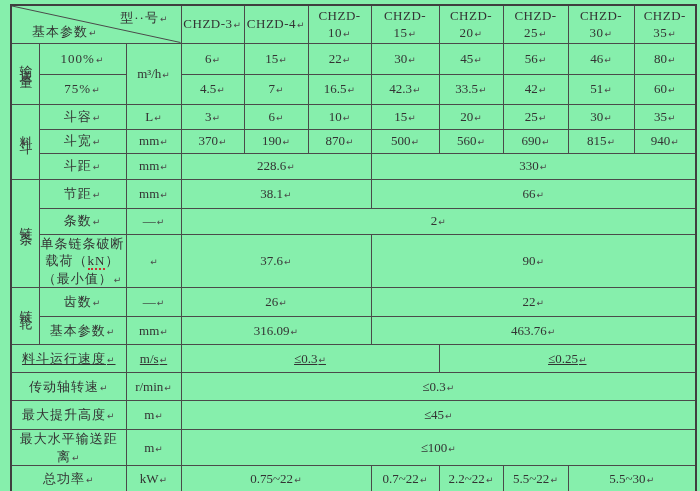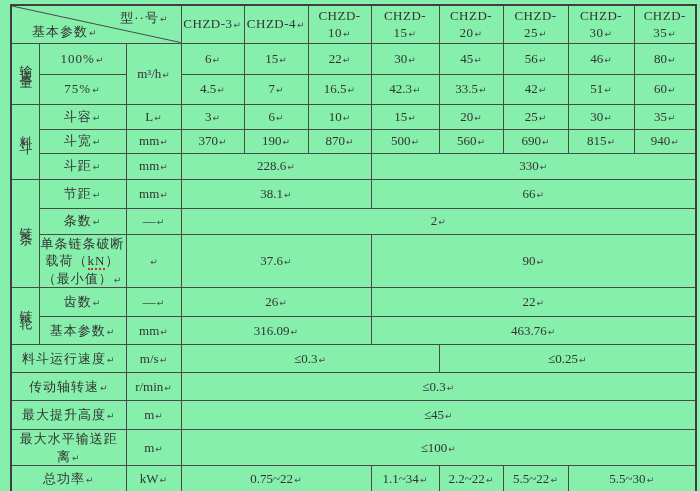--- a/index.html
+++ b/index.html
@@ -155,21 +155,21 @@
           <td class="unit-cell"><span class="ct">—</span><span class="pmark">↵</span></td>
           <td class="value-cell" colspan="3"><span class="ct">26</span><span class="pmark">↵</span></td>
           <td class="value-cell" colspan="5"><span class="ct">22</span><span class="pmark">↵</span></td>
         </tr>
         <tr style="height: 28px;">
           <td class="label-cell"><span class="ct">基本参数</span><span class="pmark">↵</span></td>
           <td class="unit-cell"><span class="ct">mm</span><span class="pmark">↵</span></td>
           <td class="value-cell" colspan="3"><span class="ct">316.09</span><span class="pmark">↵</span></td>
           <td class="value-cell" colspan="5"><span class="ct">463.76</span><span class="pmark">↵</span></td>
         </tr>
-        <tr style="height: 28px;">
+        <tr style="height: 28px; text-decoration: underline;">
           <td class="label-cell" colspan="2"><span class="ct">料斗运行速度</span><span class="pmark">↵</span></td>
           <td class="unit-cell"><span class="ct">m/s</span><span class="pmark">↵</span></td>
           <td class="value-cell" colspan="4"><span class="ct">≤0.3</span><span class="pmark">↵</span></td>
           <td class="value-cell" colspan="4"><span class="ct">≤0.25</span><span class="pmark">↵</span></td>
         </tr>
         <tr style="height: 28px;">
           <td class="label-cell" colspan="2"><span class="ct">传动轴转速</span><span class="pmark">↵</span></td>
           <td class="unit-cell"><span class="ct">r/min</span><span class="pmark">↵</span></td>
           <td class="value-cell" colspan="8"><span class="ct">≤0.3</span><span class="pmark">↵</span></td>
         </tr>
@@ -180,20 +180,20 @@
         </tr>
         <tr style="height: 33px;">
           <td class="label-cell" colspan="2"><span class="ct">最大水平输送距离</span><span class="pmark">↵</span></td>
           <td class="unit-cell"><span class="ct">m</span><span class="pmark">↵</span></td>
           <td class="value-cell" colspan="8"><span class="ct">≤100</span><span class="pmark">↵</span></td>
         </tr>
         <tr style="height: 26px;">
           <td class="label-cell" colspan="2"><span class="ct">总功率</span><span class="pmark">↵</span></td>
           <td class="unit-cell"><span class="ct">kW</span><span class="pmark">↵</span></td>
           <td class="value-cell" colspan="3"><span class="ct">0.75~22</span><span class="pmark">↵</span></td>
-          <td class="value-cell" colspan="1"><span class="ct">1.1~34</span><span class="pmark">↵</span></td>
+          <td class="value-cell" colspan="1"><span class="ct">0.7~22</span><span class="pmark">↵</span></td>
           <td class="value-cell" colspan="1"><span class="ct">2.2~22</span><span class="pmark">↵</span></td>
           <td class="value-cell" colspan="1"><span class="ct">5.5~22</span><span class="pmark">↵</span></td>
           <td class="value-cell" colspan="2"><span class="ct">5.5~30</span><span class="pmark">↵</span></td>
         </tr>
       </tbody>
   </table>
 </div>
 
 </body></html>

